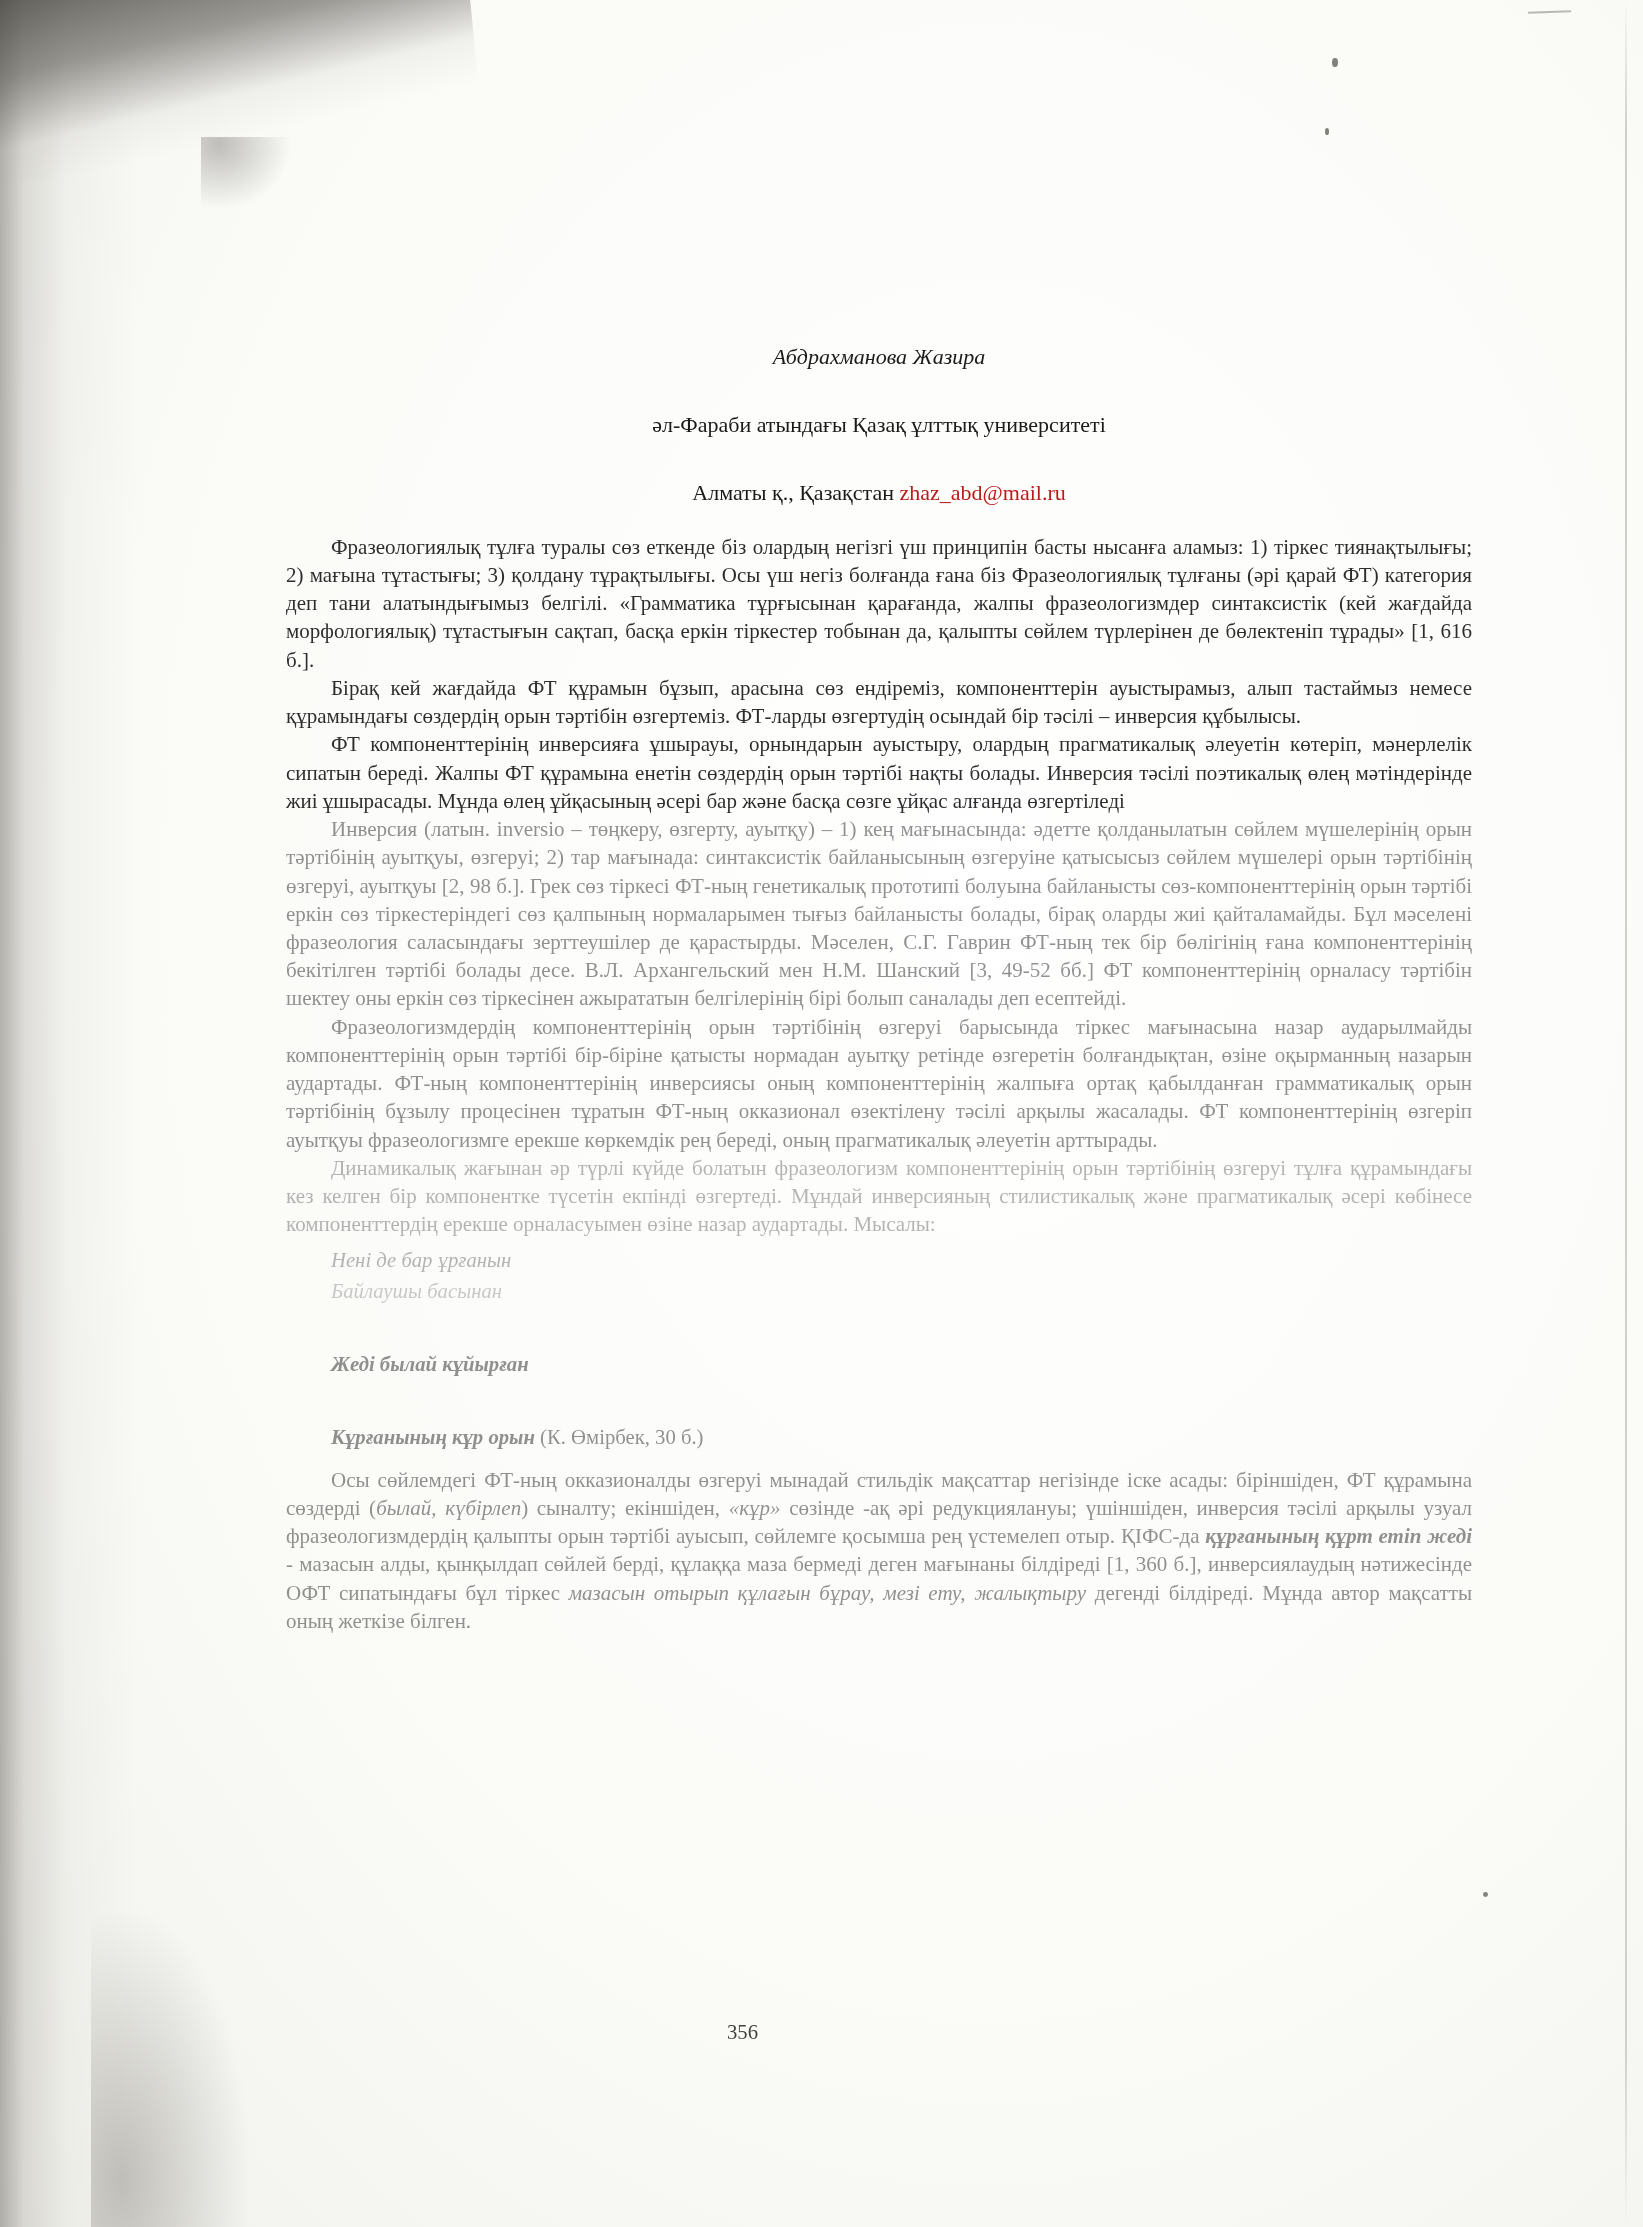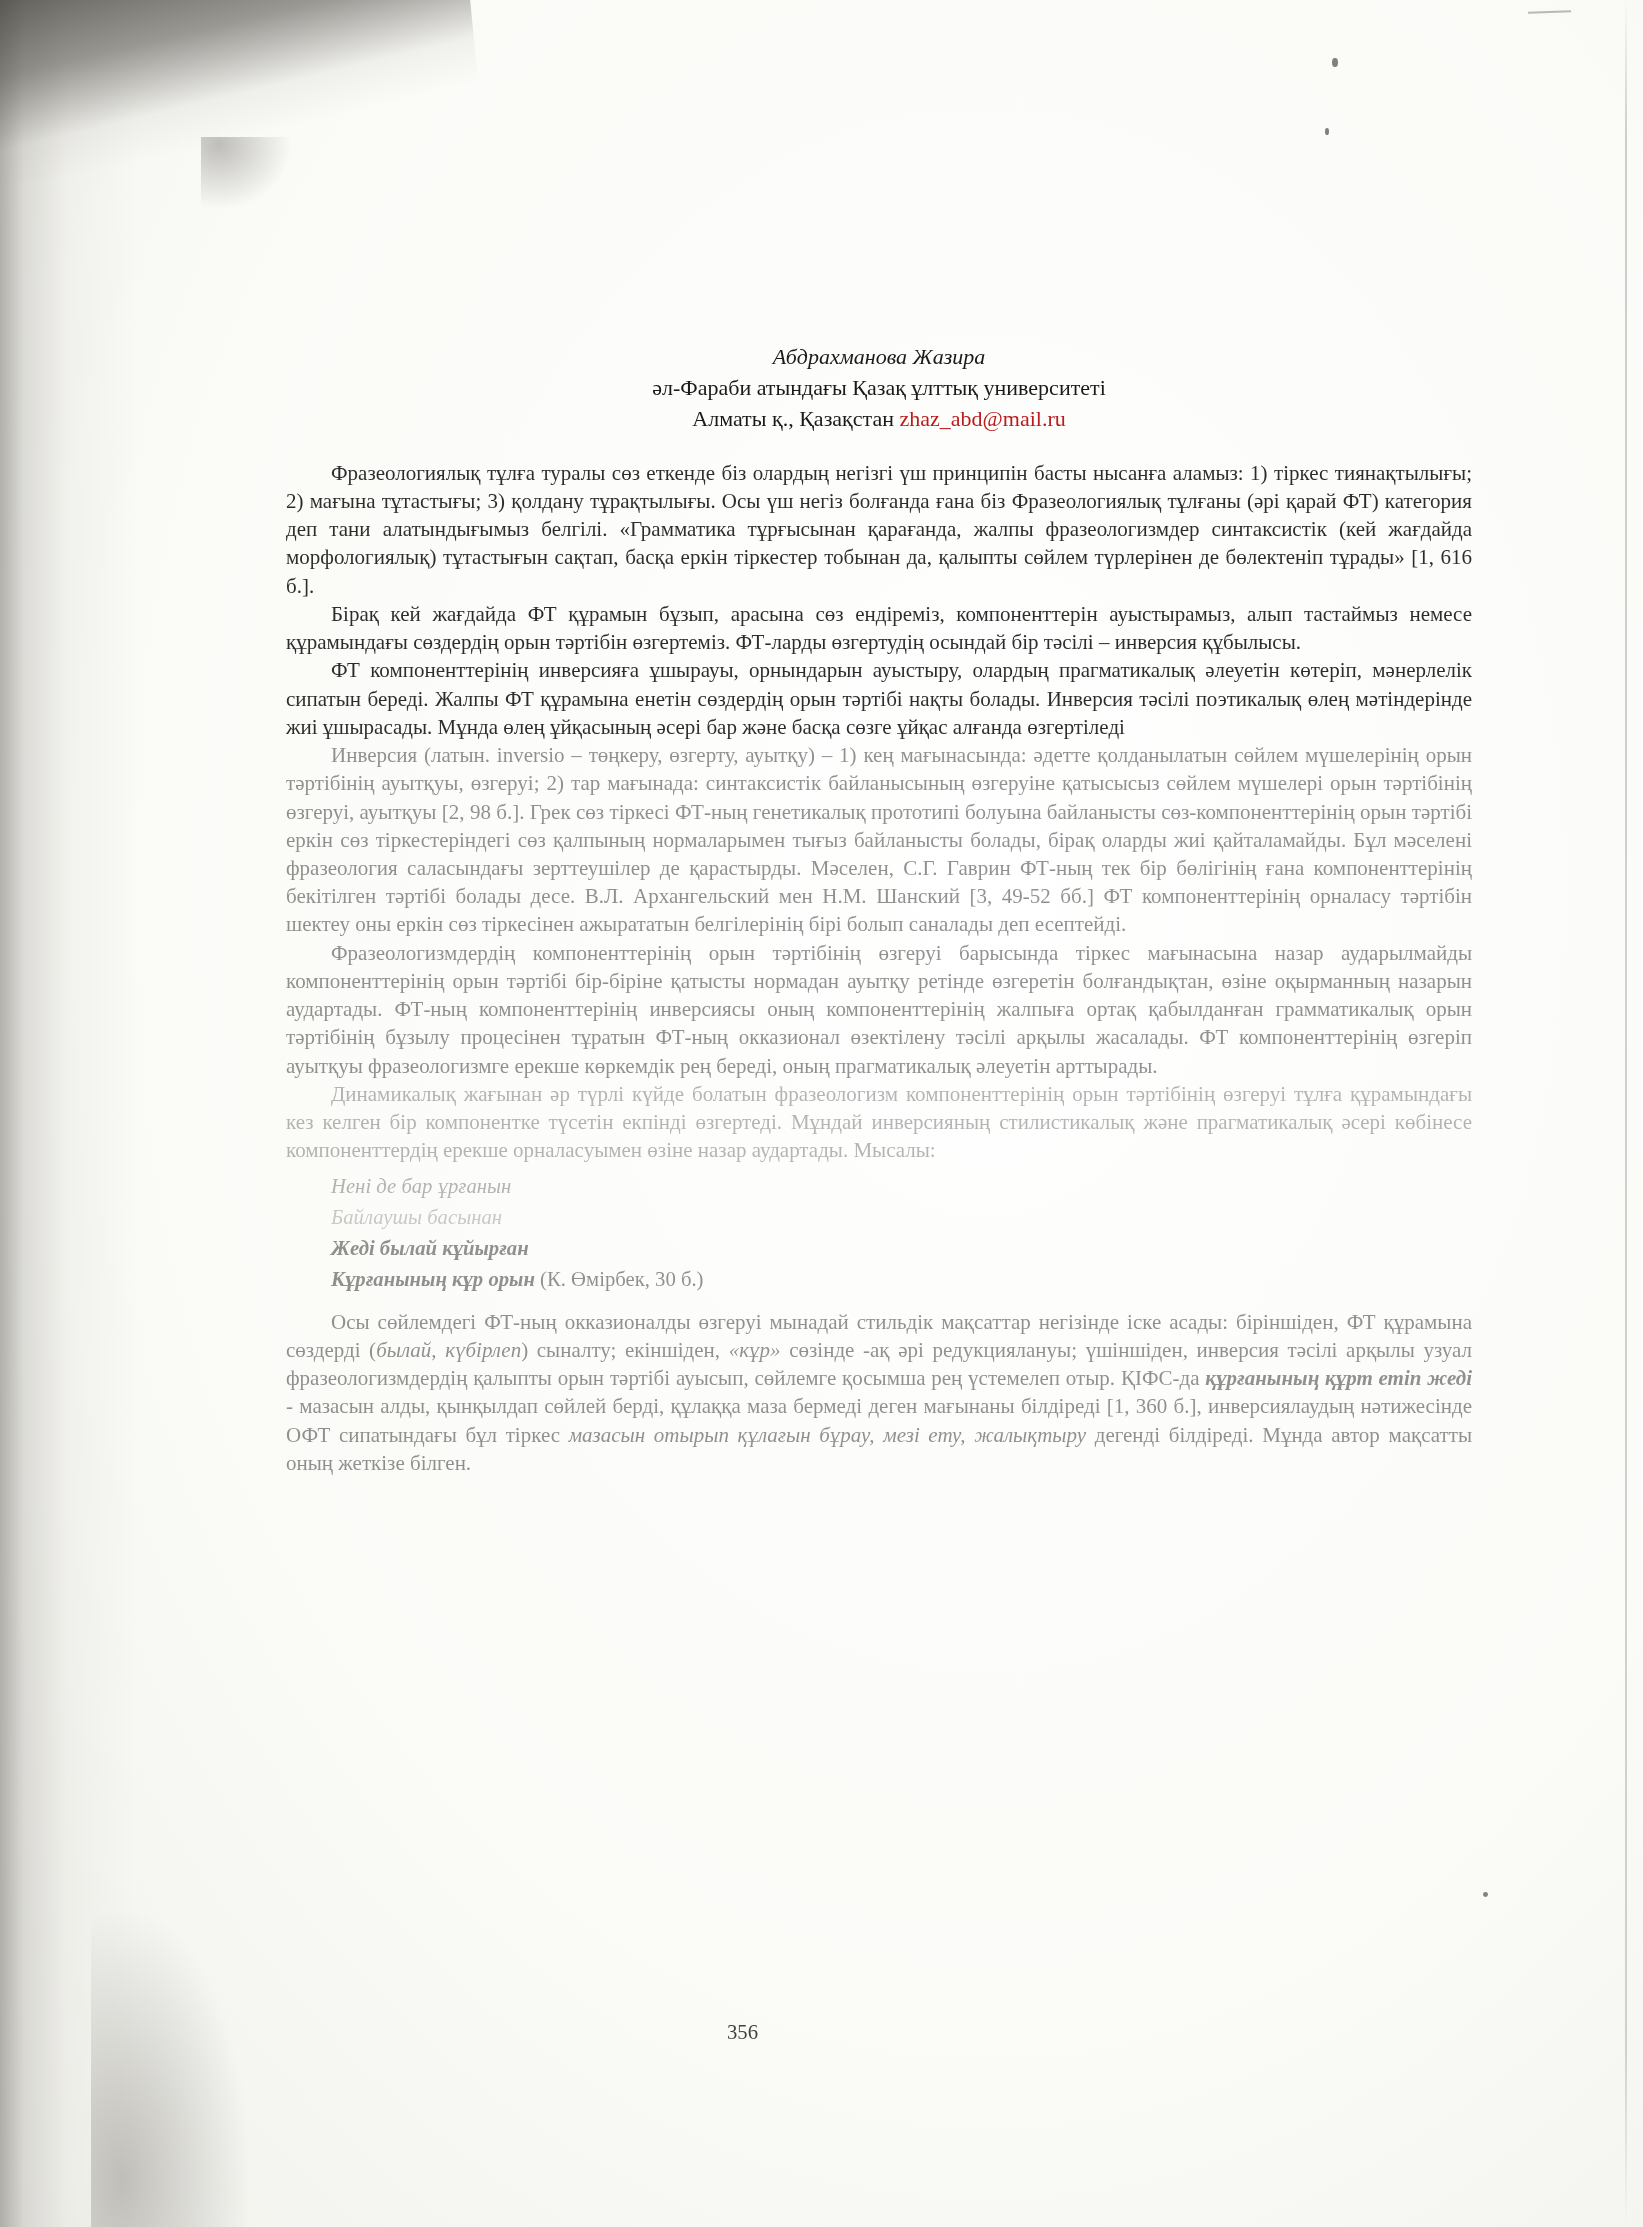--- a/index.html
+++ b/index.html
@@ -110,41 +110,41 @@
 
   .byline {
     text-align: center;
     font-size: 22px;
     line-height: 1.42;
     margin-bottom: 4.9px;
   }
   .byline .author {
     font-style: italic;
   }
-  .byline .aff { display: block; }
+  .byline .aff { display: block; margin-top: 37px; }
   .email {
     color: #b91c1c;
   }
 
   .body-block {
     margin-top: 24px;
   }
 
   p.para {
     font-size: 21px;
     line-height: 1.345;
     text-align: justify;
     text-indent: 45px;
     margin: 0;
     hyphens: none;
   }
 
   
   .fade-1 { color: rgba(26,26,26,0.92); }
-  .fade-3 { color: rgba(55,55,55,0.55); }
+  .fade-3 { color: rgba(55,55,55,0.55); margin-top: 42px; }
   .fade-4 { color: rgba(70,70,70,0.40); }
   .fade-5 { color: rgba(80,80,80,0.30); }
 
   .blur-1 { filter: blur(0.2px); }
   .blur-2 { filter: blur(0.3px); }
   .blur-3 { filter: blur(0.5px); }
 
   .quote-lines {
     margin-top: 6px;
     font-size: 20.7px;

